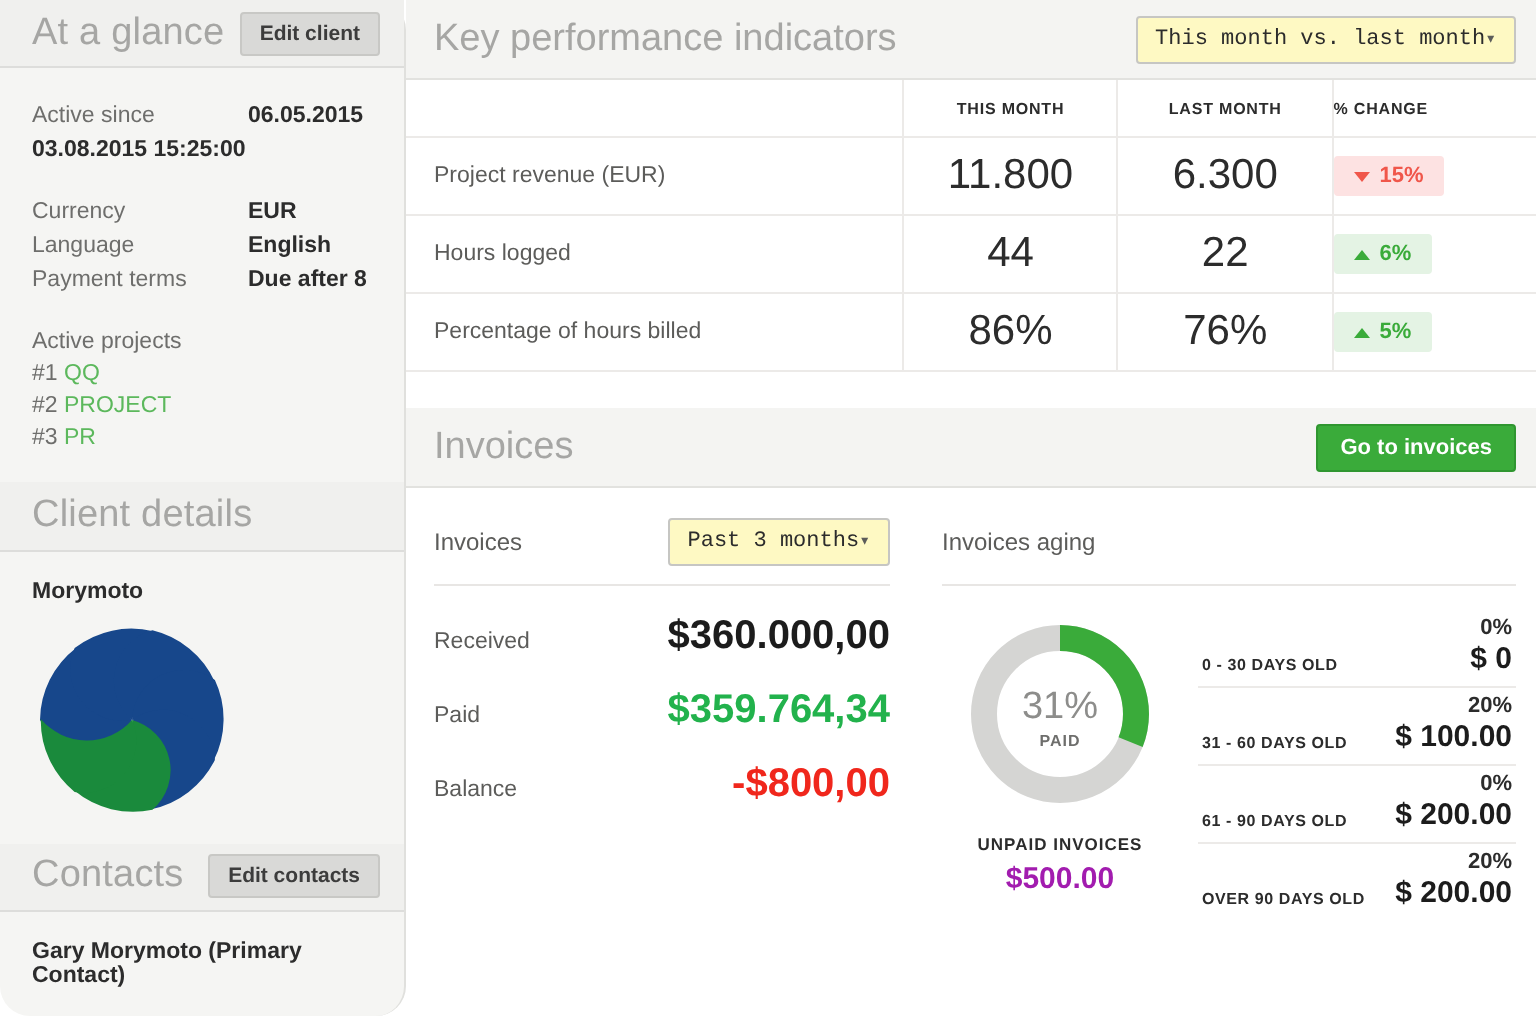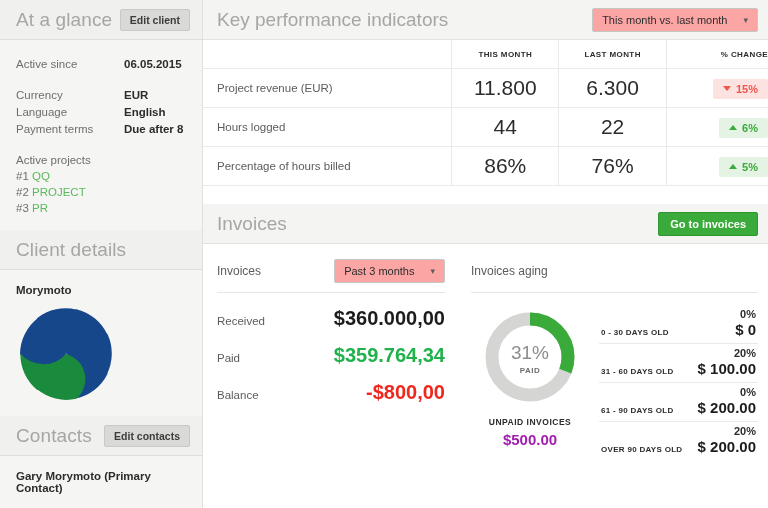--- a/index.html
+++ b/index.html
@@ -10,21 +10,21 @@
     color: #3c3c3c;
     overflow: hidden;
   }
   .page { position: relative; width: 768px; height: 508px; display: flex; }
 
   
   .left-col {
     width: 203px; height: 508px;
     background: #f5f5f3;
     border-right: 1px solid #e0e0dd;
-    display: flex; flex-direction: column;
+    display: flex; flex-direction: column; border-radius: 15px;
   }
   .panel-head {
     height: 40px; background: #f0f0ee;
     border-bottom: 1px solid #dddddb;
     display: flex; align-items: center; justify-content: space-between;
     padding: 0 12px 0 16px;
   }
   .panel-head h2 {
     font-size: 19px; font-weight: 400; color: #a6a6a4; letter-spacing: 0.1px;
   }
@@ -58,23 +58,23 @@
   .right-col { flex: 1; height: 508px; background: #ffffff; display: flex; flex-direction: column; }
   .card { background: #fff; }
   .card-head {
     height: 40px; background: #f4f4f2;
     border-bottom: 1px solid #e2e2df;
     display: flex; align-items: center; justify-content: space-between;
     padding: 0 10px 0 14px;
   }
   .card-head h2 { font-size: 19px; font-weight: 400; color: #a6a6a4; }
   .select-grey {
-    display: inline-flex; align-items: center; gap: 16px;
-    background: #fca5a5; border: 1px solid #c6c6c3; border-radius: 2px;
-    font-size: 11px; color: #2c2c2c; padding: 5px 9px; cursor: pointer;
+    display: inline-flex; align-items: center; 
+    background: #fef9c3; border: 1px solid #c6c6c3; border-radius: 2px;
+    font-size: 11px; color: #2c2c2c; padding: 5px 9px; cursor: pointer; font-family: Liberation Mono, monospace;
   }
   .caret { font-size: 9px; color: #5c5c5a; }
   .btn-green {
     background: #3aab3a; color: #fff; border: 1px solid #2f9630; border-radius: 2px;
     font-size: 11px; font-weight: bold; padding: 5px 11px; cursor: pointer;
     font-family: "Liberation Sans", sans-serif;
   }
 
   
   table.kpi { width: 100%; border-collapse: collapse; table-layout: fixed; }
@@ -87,21 +87,21 @@
   table.kpi td {
     border-bottom: 1px solid #eceae8; padding: 0; height: 39px;
     vertical-align: middle;
   }
   table.kpi td.lbl { font-size: 11.5px; color: #5c5c5a; padding-left: 14px; }
   table.kpi td.num {
     text-align: center; font-size: 21px; color: #2c2c2c; font-weight: normal;
     border-left: 1px solid #eceae8;
   }
   table.kpi th.num { border-left: 1px solid #eceae8; }
-  table.kpi td.chg, table.kpi th.chg { text-align: right; border-left: 1px solid #eceae8; }
+  table.kpi td.chg, table.kpi th.chg { text-align: left; border-left: 1px solid #eceae8; }
   .badge {
     display: inline-flex; align-items: center; gap: 5px;
     font-size: 11px; font-weight: bold; padding: 4px 10px; border-radius: 2px;
   }
   .badge.up { background: #e4f3e4; color: #3aab3a; }
   .badge.down { background: #fde2e2; color: #f0564a; }
   .tri { width: 0; height: 0; border-left: 4px solid transparent; border-right: 4px solid transparent; }
   .tri.u { border-bottom: 5px solid #3aab3a; }
   .tri.d { border-top: 5px solid #f0564a; }
 
@@ -147,20 +147,21 @@
       <button class="btn-grey">Edit client</button>
     </div>
 
     <div class="left-body">
       <div class="kv-group">
         <div class="kv-row">
           <span class="kv-key">Active since</span>
           <span class="kv-val">06.05.2015</span>
         </div>
         <div class="kv-row">
+          <span class="kv-val">03.08.2015 15:25:00</span>
         </div>
       </div>
 
       <div class="kv-group">
         <div class="kv-row">
           <span class="kv-key">Currency</span>
           <span class="kv-val">EUR</span>
         </div>
         <div class="kv-row">
           <span class="kv-key">Language</span>

